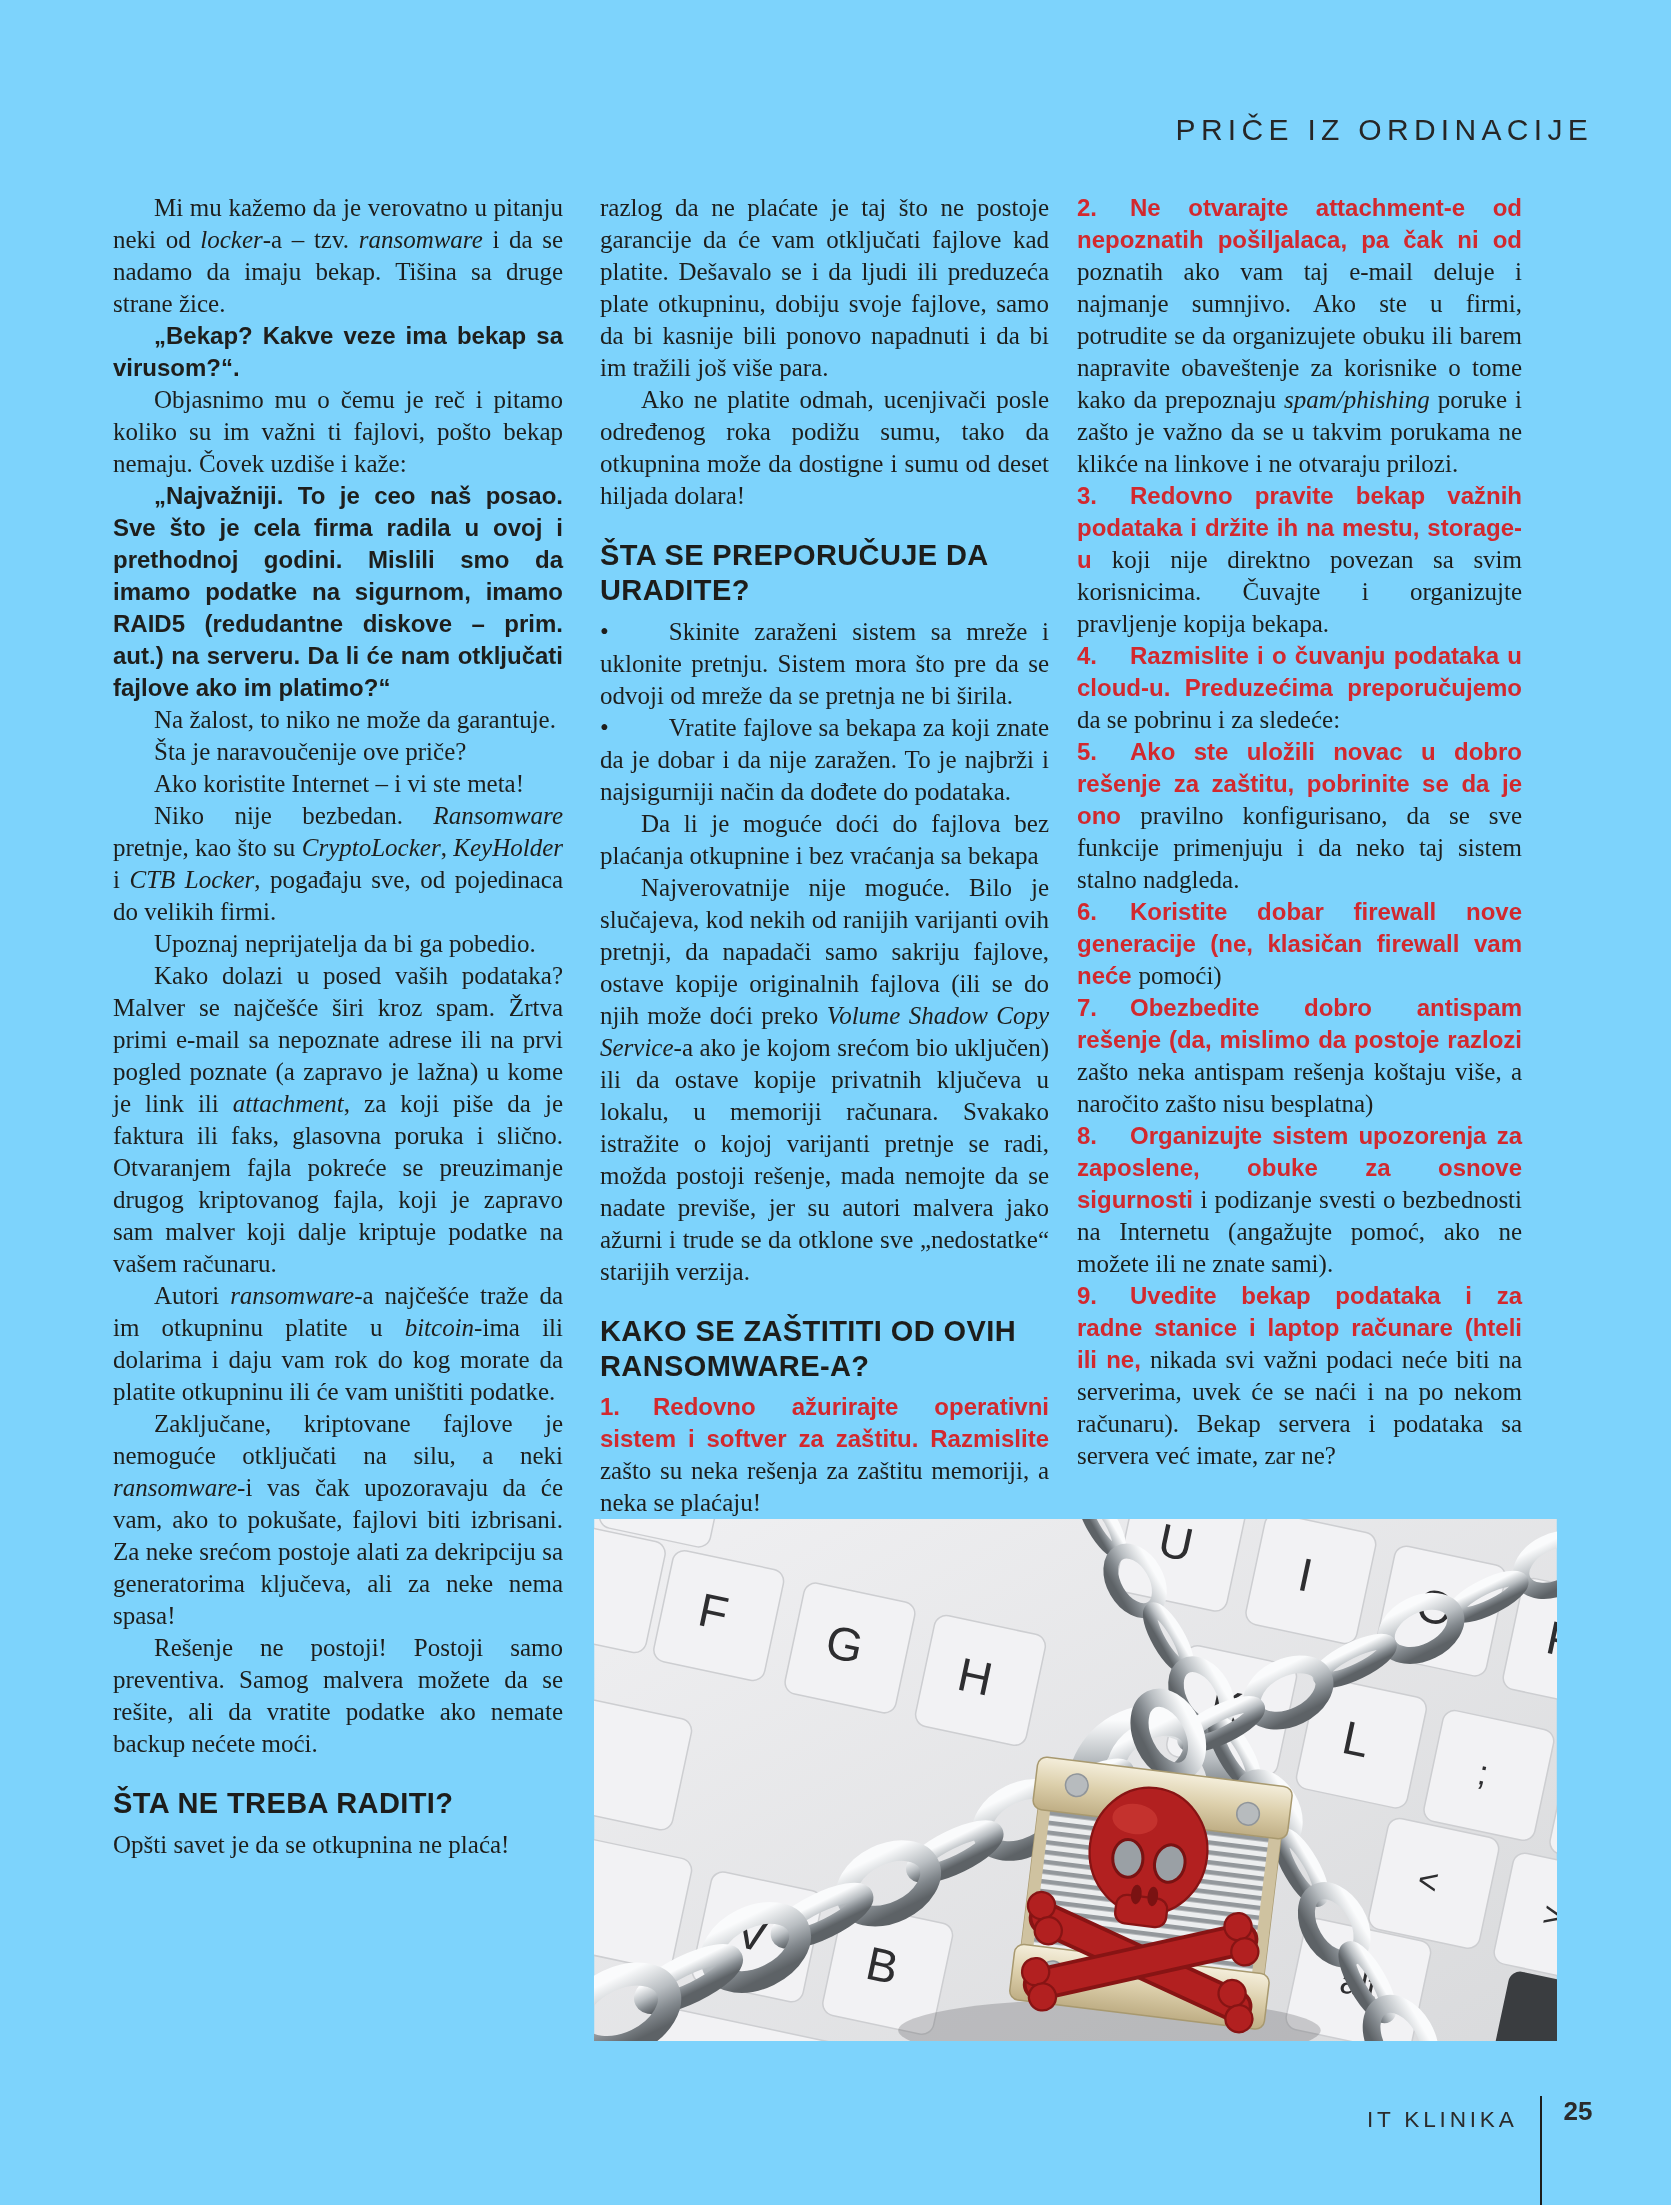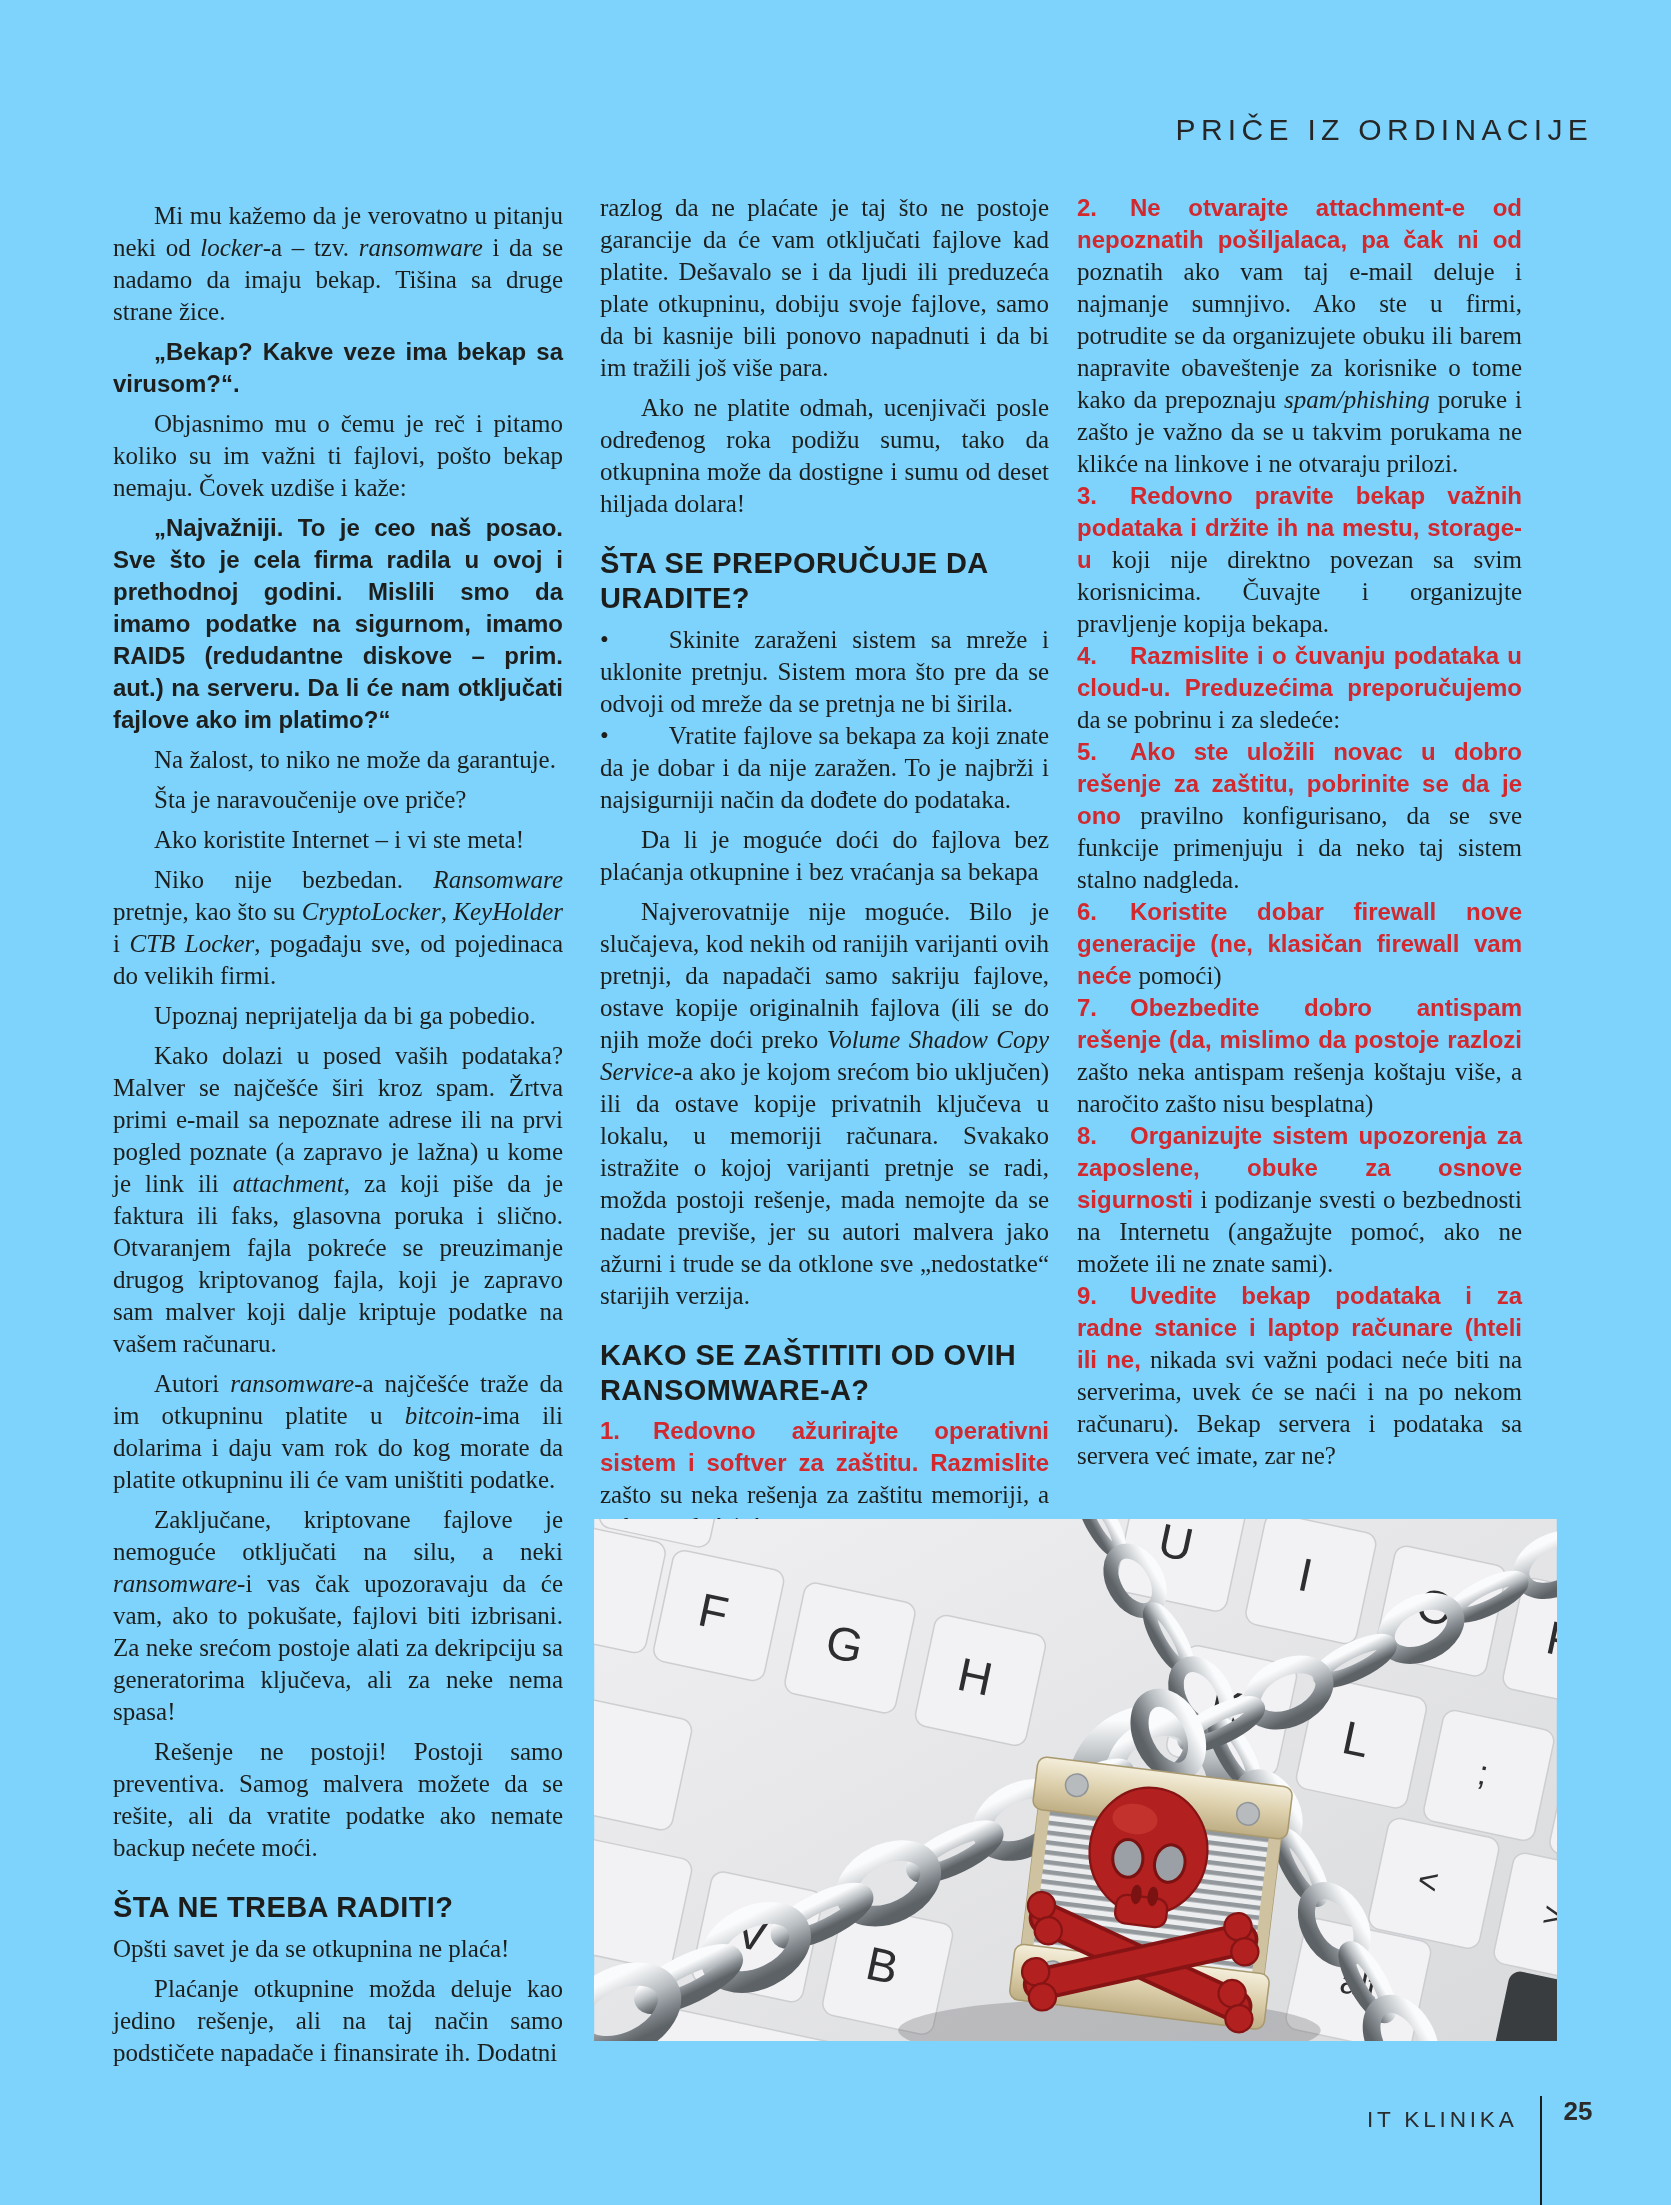--- a/index.html
+++ b/index.html
@@ -5,21 +5,21 @@
   html,body{margin:0;padding:0;background:#888;}
   .page{position:relative;width:1671px;height:2205px;background:#7dd3fc;overflow:hidden;
         font-family:"Liberation Serif",serif;color:#1e1e1c;}
   .kicker{position:absolute;top:113px;right:78px;font-family:"Liberation Sans",sans-serif;
         font-size:30px;font-weight:400;letter-spacing:5.3px;color:#262626;white-space:nowrap;}
   .col{position:absolute;top:192px;text-align:justify;font-size:25px;line-height:32px;}
   .col1{left:113px;width:450px;}
   .col2{left:600px;width:449px;}
   .col3{left:1077px;width:445px;}
   .para{margin:0;}
-  .ind{text-indent:41px;margin-top:8px;}
+  .ind{text-indent:41px;}
   .ri{font-style:italic;}
   .rb{font-family:"Liberation Sans",sans-serif;font-weight:700;font-size:24px;}
   .rr{font-family:"Liberation Sans",sans-serif;font-weight:700;font-size:24px;color:#d2292e;}
   .num{font-family:"Liberation Sans",sans-serif;font-weight:700;font-size:24px;color:#d2292e;
        margin-right:33px;}
   .bmark{margin-right:60px;}
   .heading{font-family:"Liberation Sans",sans-serif;font-weight:700;font-size:29px;line-height:35px;
        letter-spacing:0.4px;color:#1d1d1b;margin:26px 0 7.5px;text-align:left;}
   .photo{position:absolute;left:594px;top:1519px;}
   .key{fill:#f2f2f4;stroke:#cdced1;stroke-width:2;}
@@ -47,21 +47,20 @@
       <p class="para ind"><span class="rn">Šta je naravoučenije ove priče?</span></p>
       <p class="para ind"><span class="rn">Ako koristite Internet – i vi ste meta!</span></p>
       <p class="para ind"><span class="rn">Niko nije bezbedan. </span><span class="ri">Ransomware</span><span class="rn"> pretnje, kao što su </span><span class="ri">CryptoLocker</span><span class="rn">, </span><span class="ri">KeyHolder</span><span class="rn"> i </span><span class="ri">CTB Locker</span><span class="rn">, pogađaju sve, od pojedinaca do velikih firmi.</span></p>
       <p class="para ind"><span class="rn">Upoznaj neprijatelja da bi ga pobedio.</span></p>
       <p class="para ind"><span class="rn">Kako dolazi u posed vaših podataka? Malver se najčešće širi kroz spam. Žrtva primi e-mail sa nepoznate adrese ili na prvi pogled poznate (a zapravo je lažna) u kome je link ili </span><span class="ri">attachment</span><span class="rn">, za koji piše da je faktura ili faks, glasovna poruka i slično. Otvaranjem fajla pokreće se preuzimanje drugog kriptovanog fajla, koji je zapravo sam malver koji dalje kriptuje podatke na vašem računaru.</span></p>
       <p class="para ind"><span class="rn">Autori </span><span class="ri">ransomware</span><span class="rn">-a najčešće traže da im otkupninu platite u </span><span class="ri">bitcoin</span><span class="rn">-ima ili dolarima i daju vam rok do kog morate da platite otkupninu ili će vam uništiti podatke.</span></p>
       <p class="para ind"><span class="rn">Zaključane, kriptovane fajlove je nemoguće otključati na silu, a neki </span><span class="ri">ransomware</span><span class="rn">-i vas čak upozoravaju da će vam, ako to pokušate, fajlovi biti izbrisani. Za neke srećom postoje alati za dekripciju sa generatorima ključeva, ali za neke nema spasa!</span></p>
       <p class="para ind"><span class="rn">Rešenje ne postoji! Postoji samo preventiva. Samog malvera možete da se rešite, ali da vratite podatke ako nemate backup nećete moći.</span></p>
       <div class="heading">ŠTA NE TREBA RADITI?</div>
       <p class="para"><span class="rn">Opšti savet je da se otkupnina ne plaća!</span></p>
-      <p class="para ind"><span class="rn">Plaćanje otkupnine možda deluje kao jedino rešenje, ali na taj način samo podstičete napadače i finansirate ih. Dodatni</span></p>
     </div>
   <div class="col col2">
       <p class="para"><span class="rn">razlog da ne plaćate je taj što ne postoje garancije da će vam otključati fajlove kad platite. Dešavalo se i da ljudi ili preduzeća plate otkupninu, dobiju svoje fajlove, samo da bi kasnije bili ponovo napadnuti i da bi im tražili još više para.</span></p>
       <p class="para ind"><span class="rn">Ako ne platite odmah, ucenjivači posle određenog roka podižu sumu, tako da otkupnina može da dostigne i sumu od deset hiljada dolara!</span></p>
       <div class="heading">ŠTA SE PREPORUČUJE DA URADITE?</div>
       <p class="para"><span class="bmark">•</span><span class="rn">Skinite zaraženi sistem sa mreže i uklonite pretnju. Sistem mora što pre da se odvoji od mreže da se pretnja ne bi širila.</span></p>
       <p class="para"><span class="bmark">•</span><span class="rn">Vratite fajlove sa bekapa za koji znate da je dobar i da nije zaražen. To je najbrži i najsigurniji način da dođete do podataka.</span></p>
       <p class="para ind"><span class="rn">Da li je moguće doći do fajlova bez plaćanja otkupnine i bez vraćanja sa bekapa</span></p>
       <p class="para ind"><span class="rn">Najverovatnije nije moguće. Bilo je slučajeva, kod nekih od ranijih varijanti ovih pretnji, da napadači samo sakriju fajlove, ostave kopije originalnih fajlova (ili se do njih može doći preko </span><span class="ri">Volume Shadow Copy Service</span><span class="rn">-a ako je kojom srećom bio uključen) ili da ostave kopije privatnih ključeva u lokalu, u memoriji računara. Svakako istražite o kojoj varijanti pretnje se radi, možda postoji rešenje, mada nemojte da se nadate previše, jer su autori malvera jako ažurni i trude se da otklone sve „nedostatke“ starijih verzija.</span></p>
       <div class="heading">KAKO SE ZAŠTITITI OD OVIH RANSOMWARE-A?</div>

